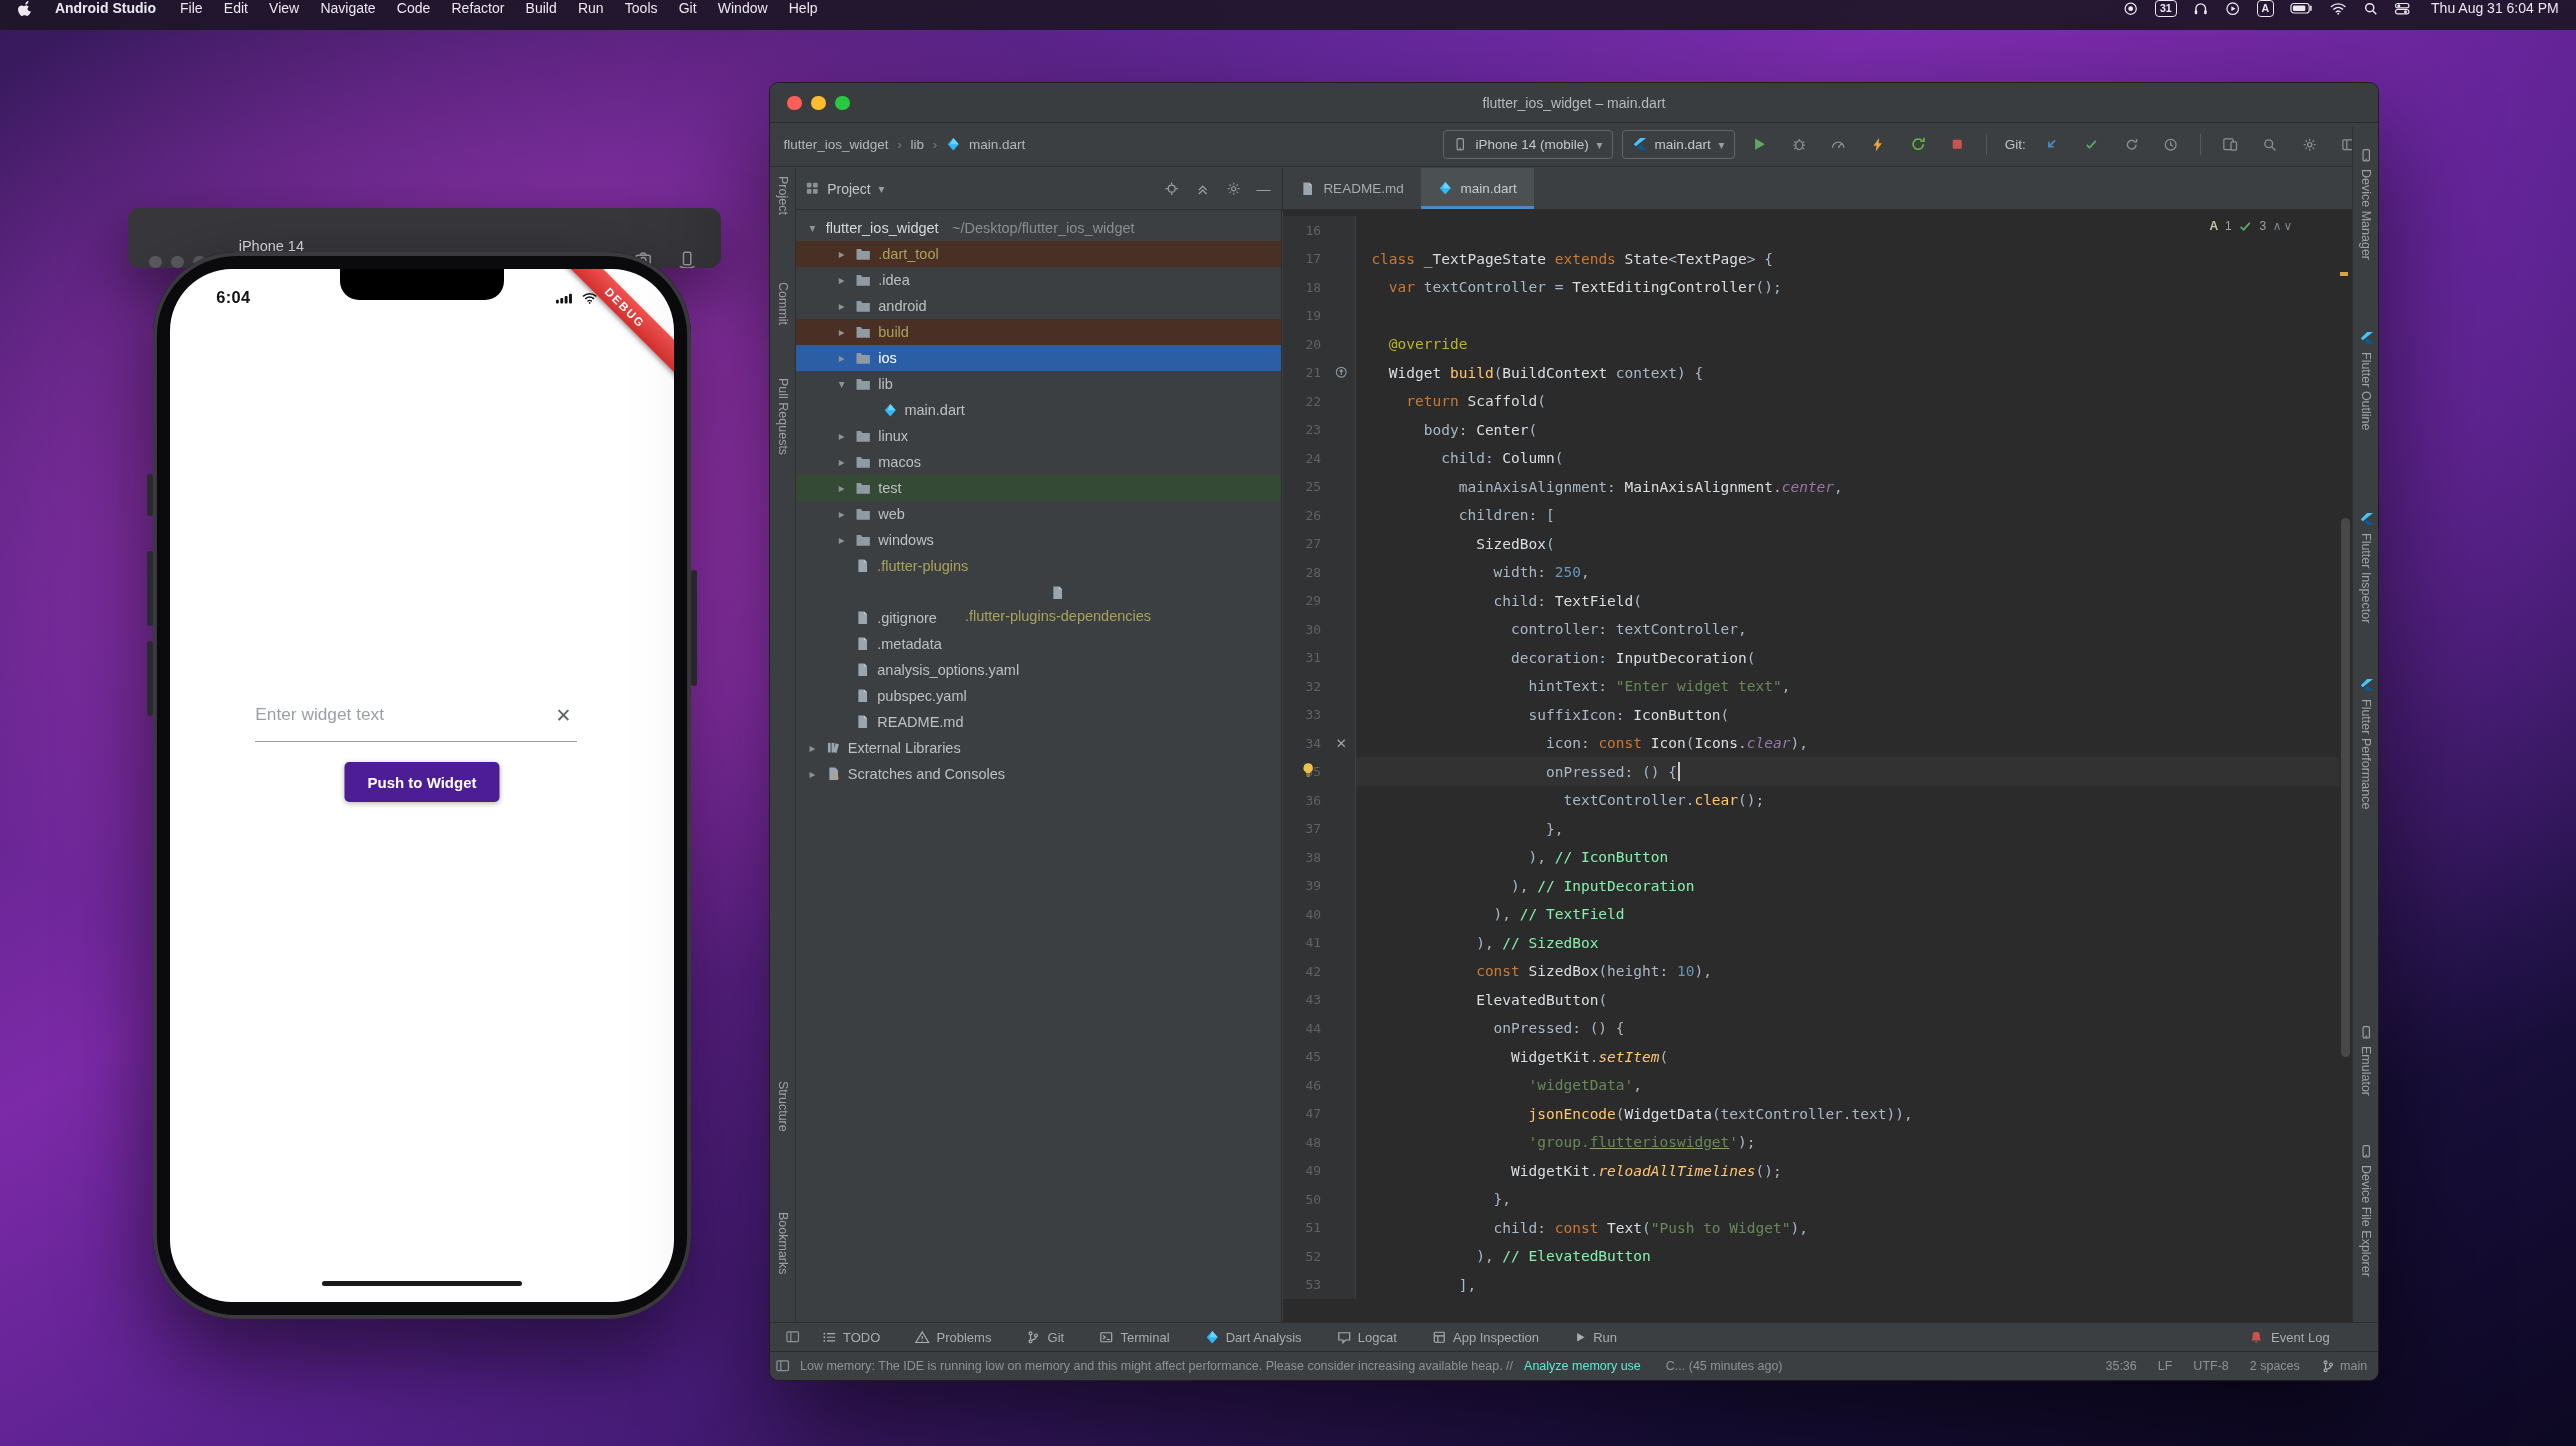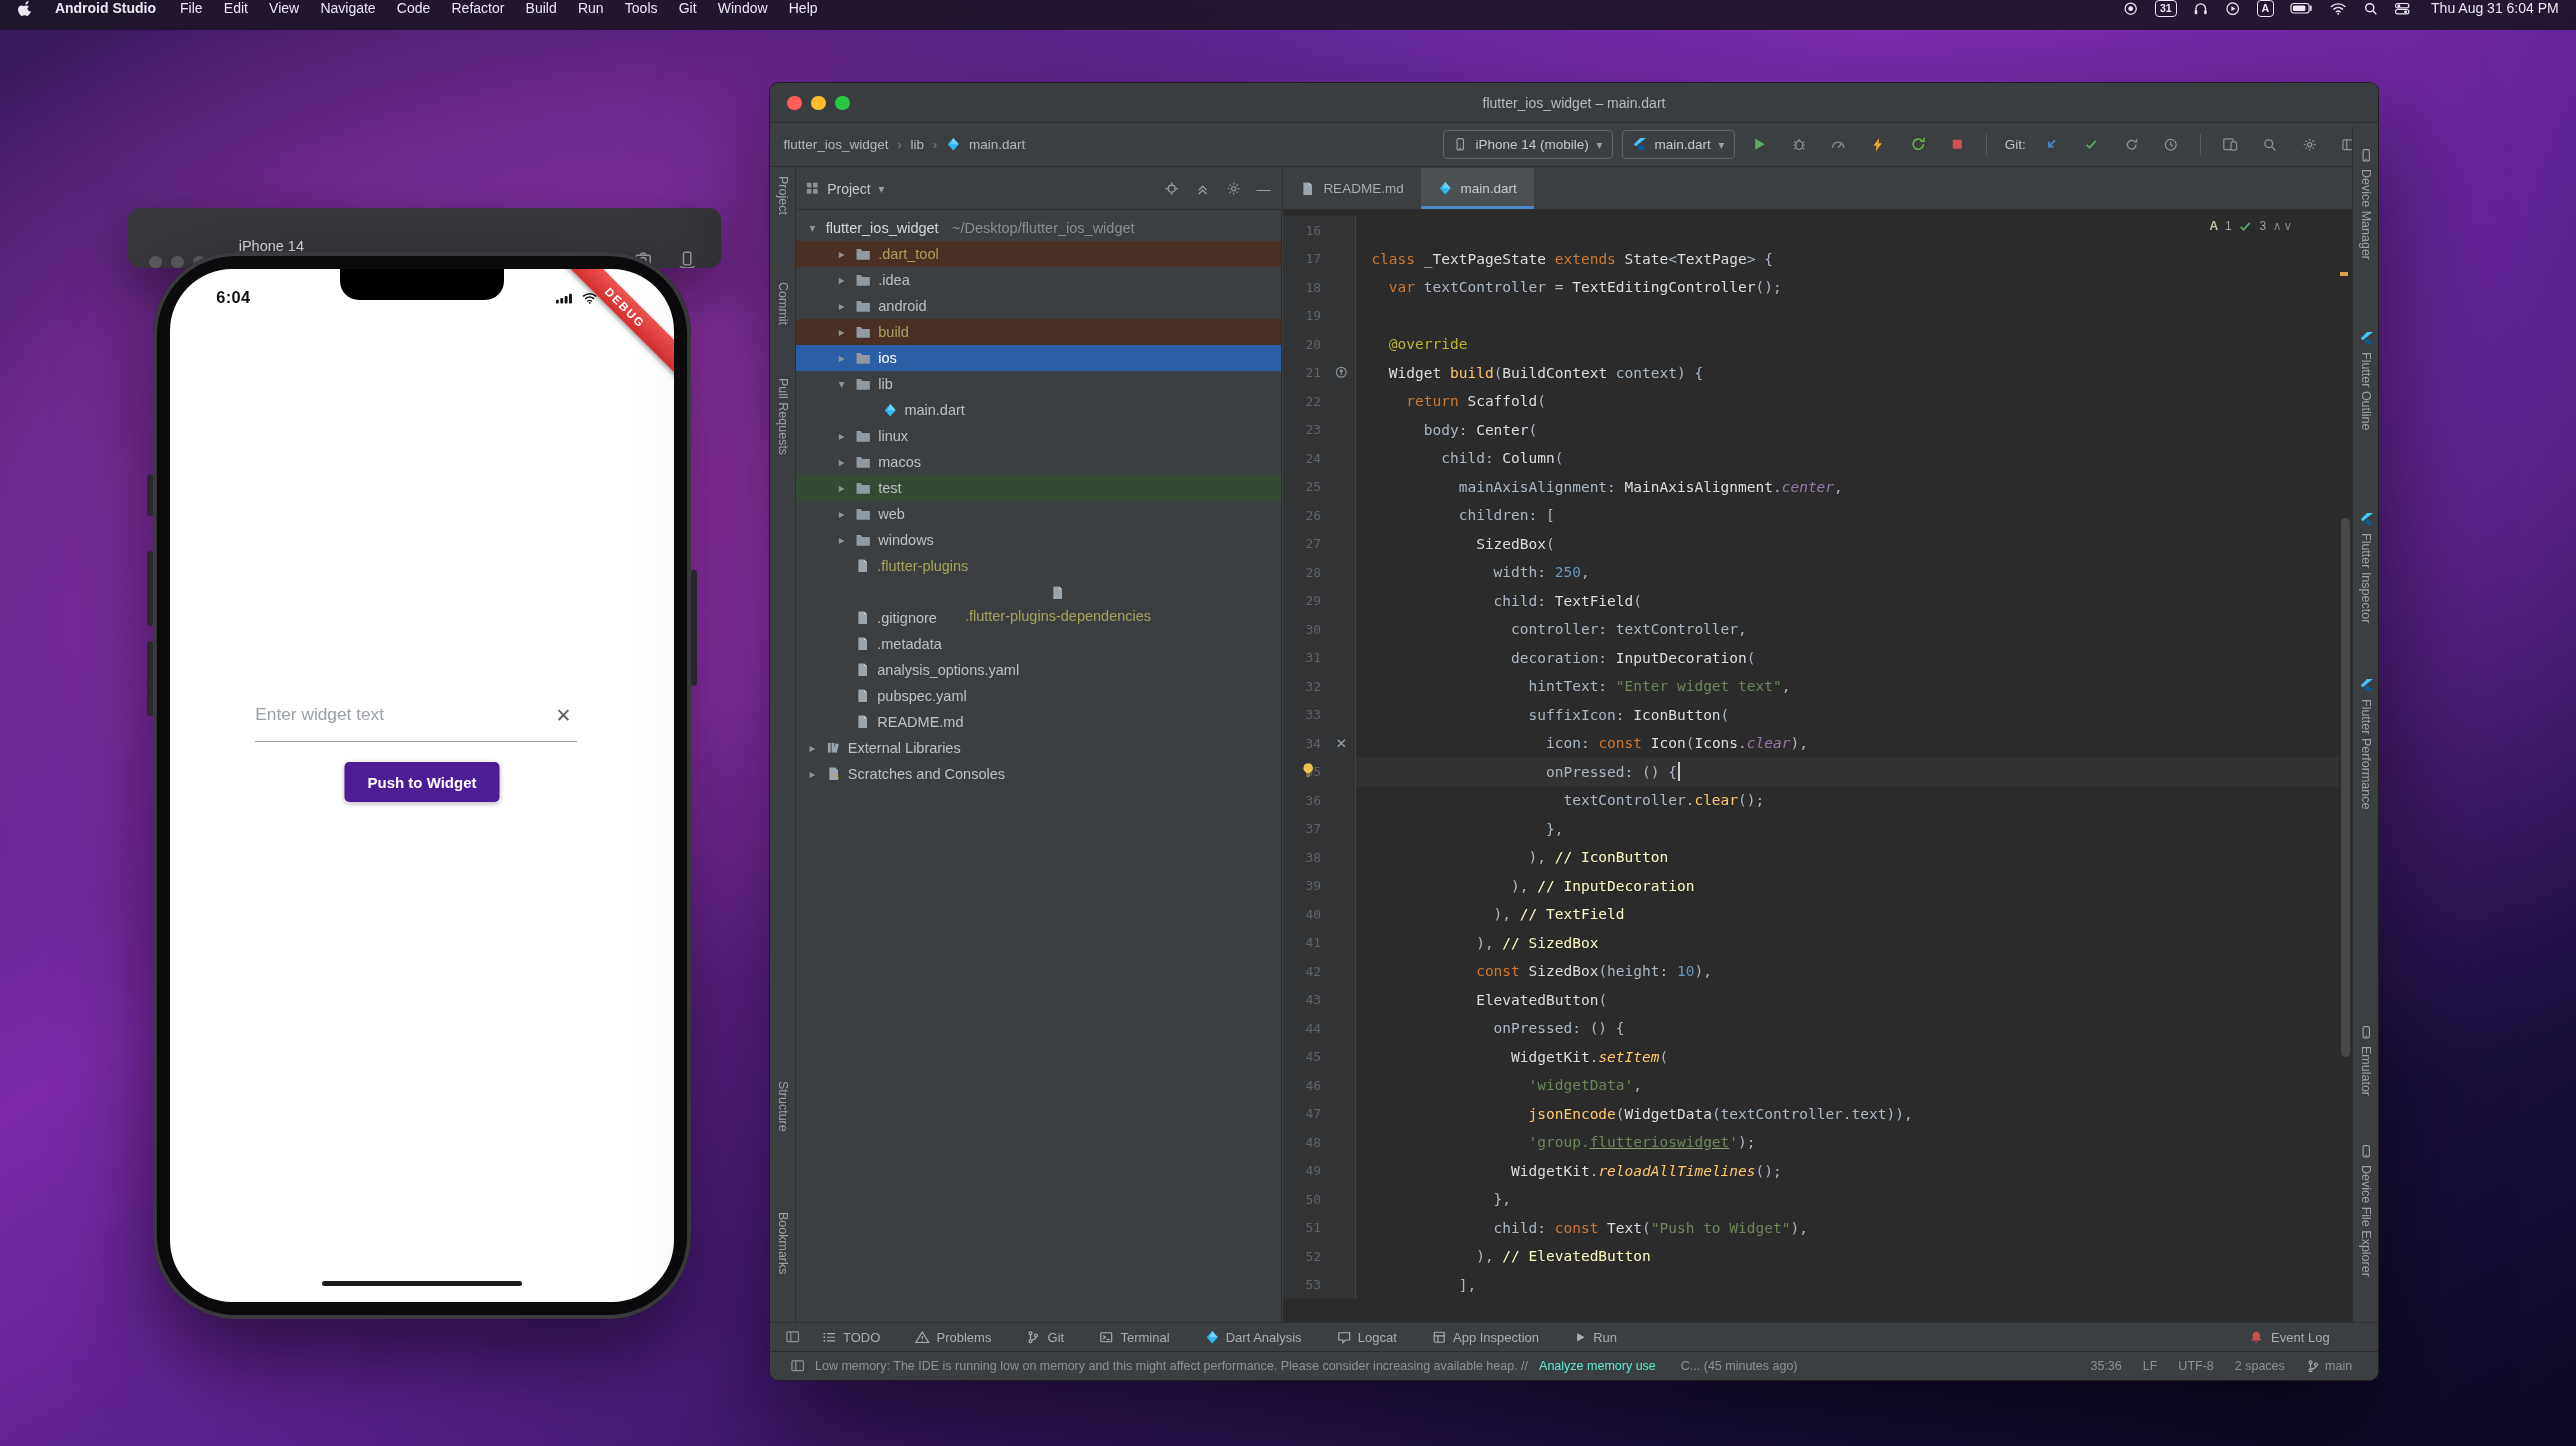--- a/index.html
+++ b/index.html
@@ -112,35 +112,35 @@
  display:flex;align-items:center;justify-content:flex-end;padding-right:5.8px;font-size:13px}
 .lmark{width:29px;flex:none;background:#313335;border-right:1px solid #3f4143;height:100%;
  display:flex;align-items:center;justify-content:center;color:#9aa0a4}
 .ltext{flex:1;white-space:pre;padding-left:15.4px;height:100%;display:flex;align-items:center;position:relative}
 .cline.active .ltext{background:#323232}
 .bulb{position:absolute;left:17.3px;top:4.8px}
 .caret{display:inline-block;width:1.9px;height:18.3px;background:#cccccc;margin-left:1px}
 .cd-d{color:#a9b7c6}.cd-k{color:#cc7832}.cd-t{color:#dadee1}.cd-fn{color:#ffc66d}
 .cd-fi{color:#ffc66d;font-style:italic}.cd-s{color:#6a8759}
 .cd-su{color:#6a8759;text-decoration:underline;text-decoration-color:#87a06a}
-.cd-n{color:#6897bb}.cd-cm{color:#fef9c3}.cd-an{color:#bbb529}.cd-fl{color:#9876aa;font-style:italic}
+.cd-n{color:#6897bb}.cd-cm{color:#86efac}.cd-an{color:#bbb529}.cd-fl{color:#9876aa;font-style:italic}
 #inspection{position:absolute;top:6.7px;right:52px;display:flex;align-items:center;gap:6.7px;
  font-family:"Liberation Sans",sans-serif;font-size:12px;color:#9da1a4;background:#2b2b2b;padding:1.9px 5.8px;border-radius:3.9px}
 #inspection .insp-a{color:#c8c2a0;font-weight:700}
 #inspection .chevs{color:#7f8589;letter-spacing:1.9px}
 #scrollbar{position:absolute;right:1.9px;top:308px;width:9.6px;height:539px;border-radius:4.8px;background:rgba(255,255,255,.14)}
 .stripe-mark{position:absolute;right:3.9px;width:7.7px;height:3.9px;background:#d9a343}
 
 #bottombar{position:absolute;left:0;right:0;bottom:29px;height:29px;background:#3c3f41;border-top:1px solid #2e2e2e;
  display:flex;align-items:center;padding:0 15.4px;font-size:13px;color:#a9adaf}
 .bb-item{display:flex;align-items:center;gap:6.7px;margin-right:35px;white-space:nowrap}
 .bb-right{margin-left:auto;display:flex;align-items:center;gap:7.7px;margin-right:33px}
 
 #statusbar{position:absolute;left:0;right:0;bottom:0;height:29px;background:#3c3f41;border-top:1px solid #2b2b2b;
- display:flex;align-items:center;padding:0 20px;font-size:12.5px;color:#8f9295;white-space:nowrap}
+ display:flex;align-items:center;padding:0 5px;font-size:12.5px;color:#8f9295;white-space:nowrap}
 #statusbar .sb-msg{margin-left:9.6px}
 #statusbar .sb-link{color:#5eead4;margin-left:11px}
 #statusbar .sb-commit{margin-left:25px;color:#8f9295}
 .sb-right{margin-left:auto;display:flex;align-items:center;gap:21px;margin-right:5.8px}
 .sb-branch{display:flex;align-items:center;gap:4.8px}
 </style>
 </head>
 <body>
 
 <div id="wallpaper"></div>

